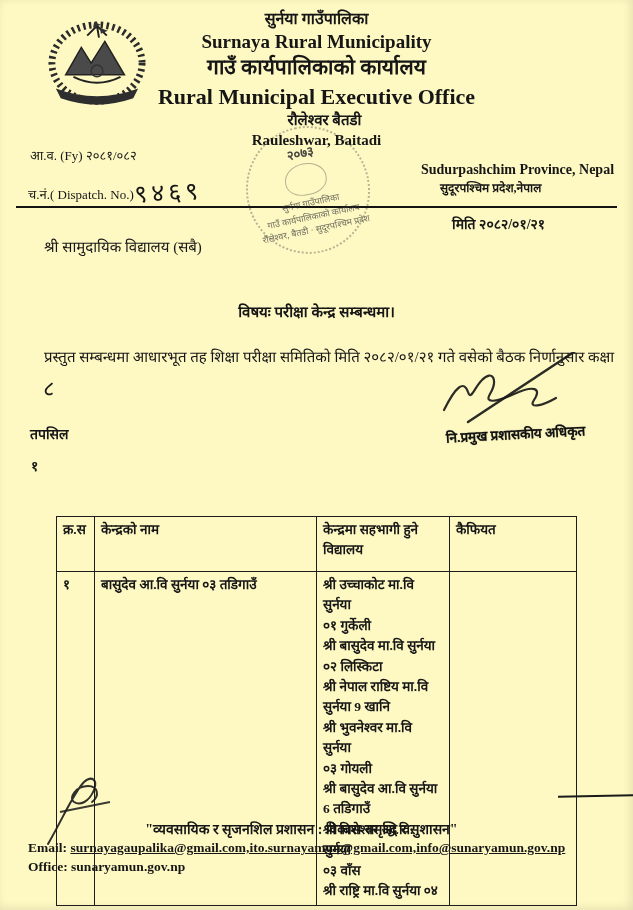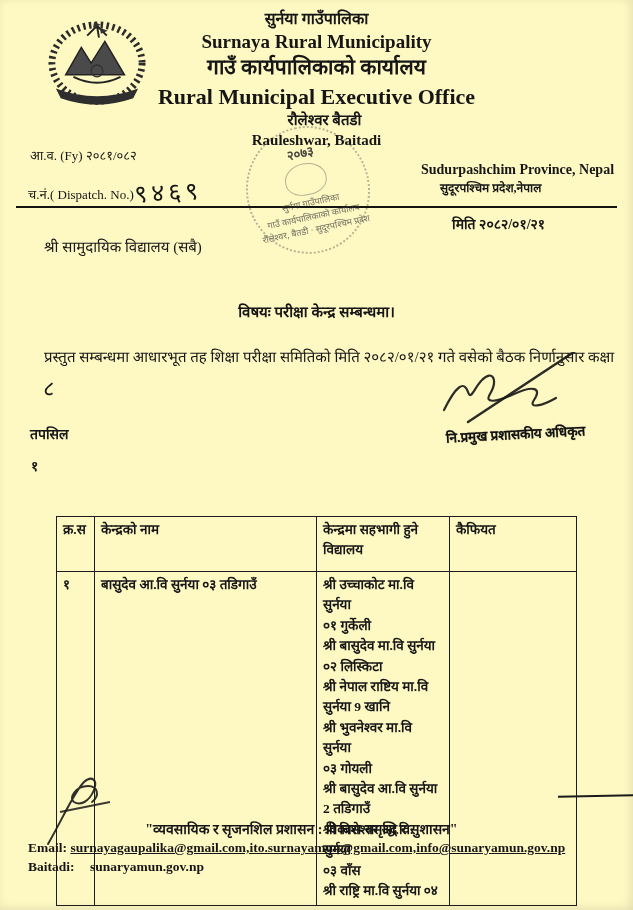--- a/index.html
+++ b/index.html
@@ -80,21 +80,21 @@
   .tbl .hrow td{height:48px;}
   .tbl .brow td{height:262px;}
   .tbl .lrow td{height:19px;}
   .scribble{left:40px;top:772px;width:118px;height:76px;}
   
   .slogan{left:0;right:30px;top:819px;text-align:center;font-size:14px;font-weight:700;}
   .email{left:28px;top:840px;font-size:13.5px;}
   .email b,.website b{font-family:"Liberation Serif",serif;}
   .email .val{text-decoration:underline;font-weight:700;margin-top:28px;}
   .website{left:28px;top:859px;font-size:13.5px;}
-  .website .val{font-weight:600;margin-left:12px;}
+  .website .val{font-weight:600;}
 </style>
 </head>
 <body>
 
 <div class="page">
 
   <svg class="abs logo" viewBox="0 0 120 100" xmlns="http://www.w3.org/2000/svg">
     <ellipse cx="60" cy="48" rx="46" ry="39" fill="none" stroke="#2b2b2b" stroke-width="7" stroke-dasharray="2.5 3.5"></ellipse>
     <path d="M28,60 L44,32 L54,48 L68,26 L88,60 Z" fill="#4a4a4a" stroke="#222" stroke-width="1.5"></path>
     <path d="M50,20 L60,10 L62,22 M70,20 L60,10" fill="none" stroke="#222" stroke-width="2"></path>
@@ -172,21 +172,21 @@
       <td>
         <div>श्री उच्चाकोट मा.वि सुर्नया</div>
         <div>०१ गुर्केली</div>
         <div>श्री बासुदेव मा.वि सुर्नया</div>
         <div>०२ लिस्किटा</div>
         <div>श्री नेपाल राष्टिय मा.वि</div>
         <div>सुर्नया 9 खानि</div>
         <div>श्री भुवनेश्वर मा.वि सुर्नया</div>
         <div>०३ गोयली</div>
         <div>श्री बासुदेव आ.वि सुर्नया</div>
-        <div>2 तडिगाउँ</div>
+        <div>6 तडिगाउँ</div>
         <div>श्री विशेश्वर आ.वि. सुर्नया</div>
         <div>०३ वाँस</div>
         <div>श्री राष्ट्रि मा.वि सुर्नया ०४</div>
       </td>
       <td></td>
     </tr>
   </tbody>
     </table>
 
   <svg class="abs scribble" viewBox="0 0 118 76" xmlns="http://www.w3.org/2000/svg">
@@ -195,17 +195,17 @@
   </svg>
 
   <div class="abs divider2"></div>
 
   <div class="abs slogan">"व्यवसायिक र सृजनशिल प्रशासन : विकास समृद्धि र सुशासन"</div>
   <div class="abs email">
     <b>Email:</b>
     <span class="val">surnayagaupalika@gmail.com,ito.surnayamun@gmail.com,info@sunaryamun.gov.np</span>
   </div>
   <div class="abs website">
-    <b>Baitadi:</b>
+    <b>Office:</b>
     <span class="val">sunaryamun.gov.np</span>
   </div>
 
 </div>
 
 </body></html>

